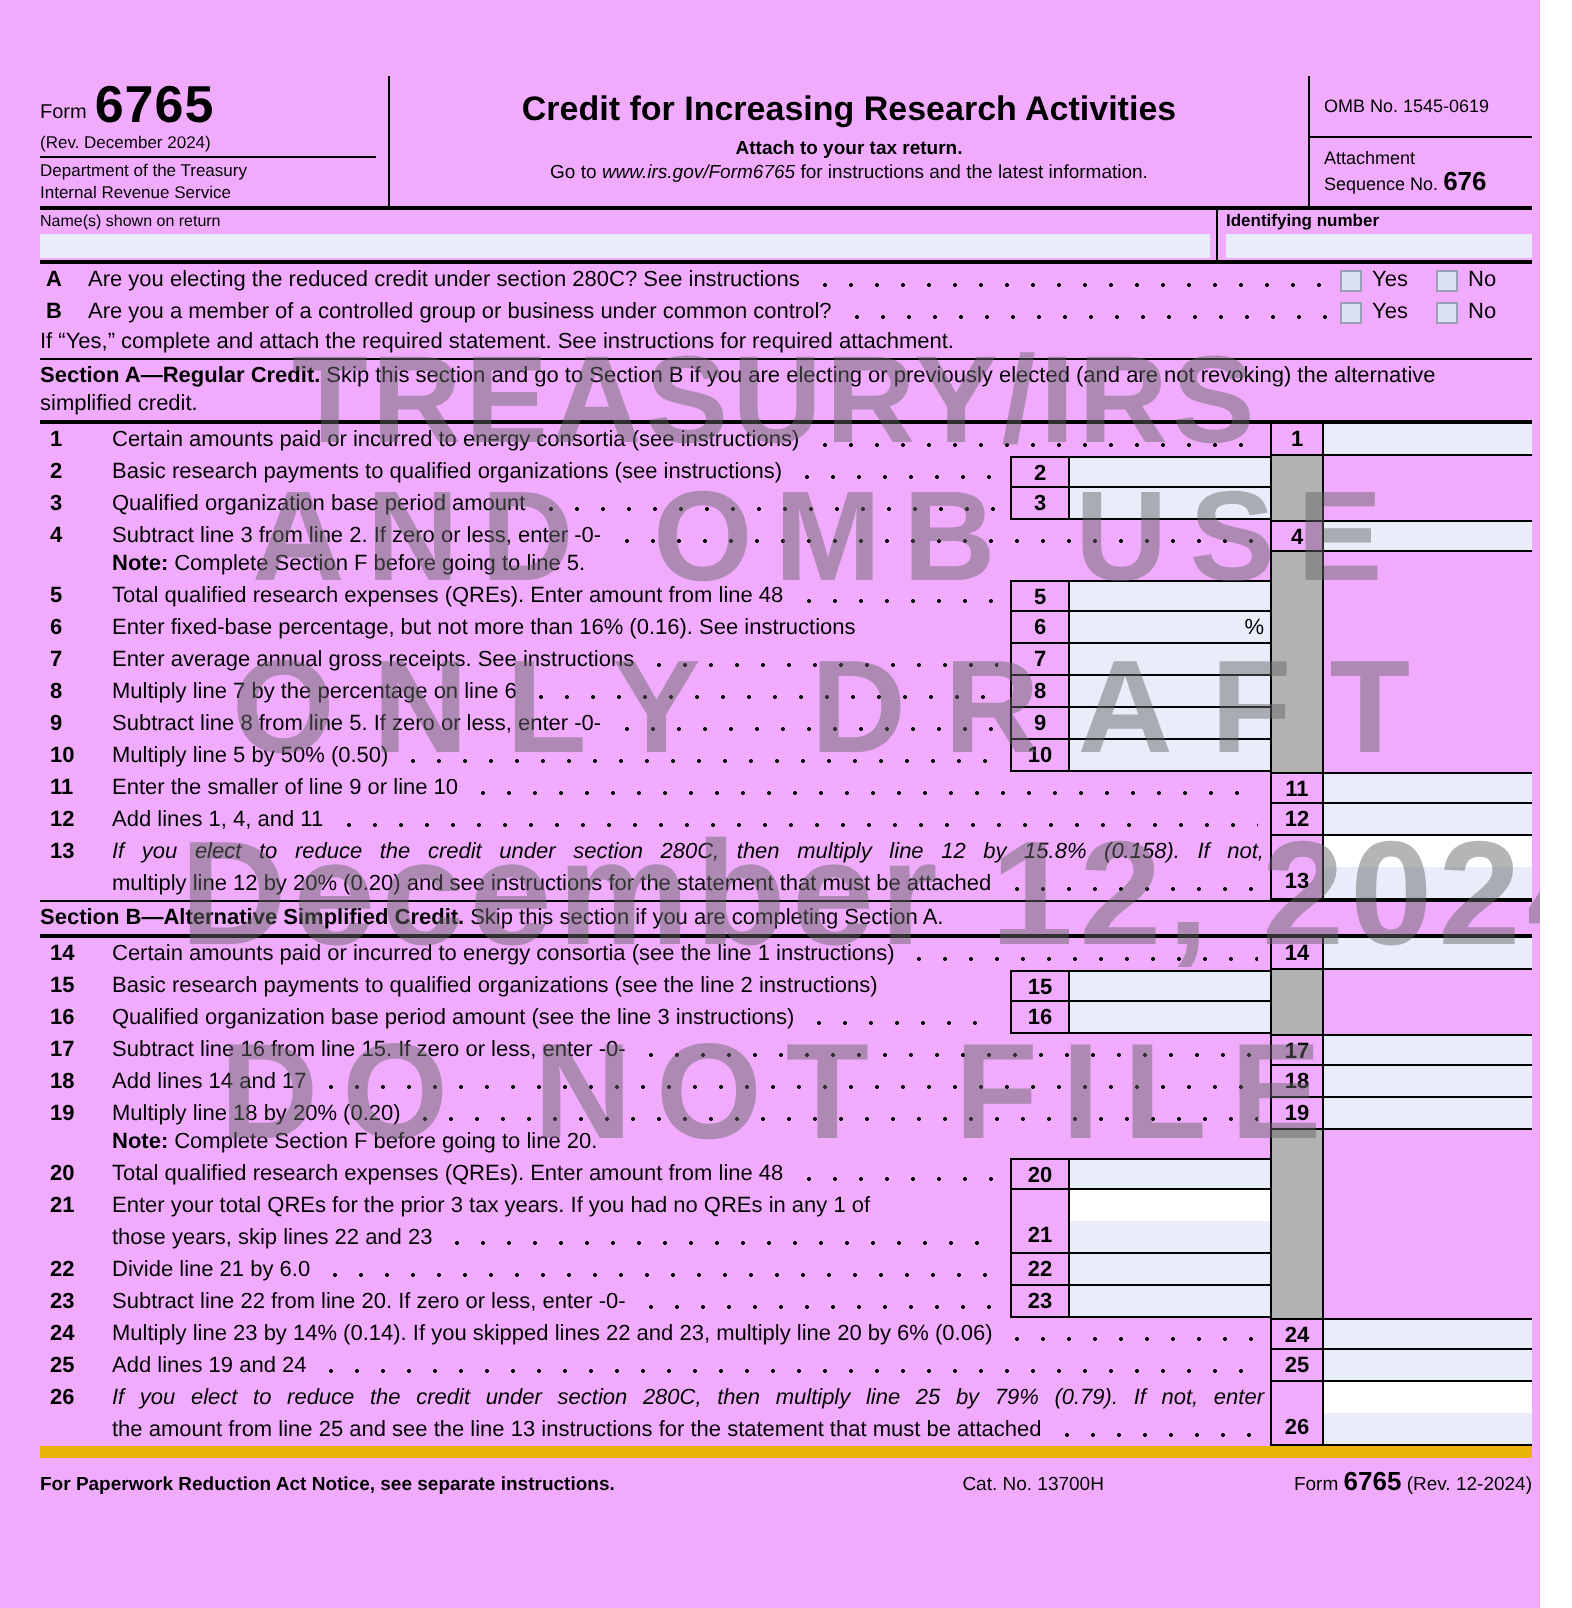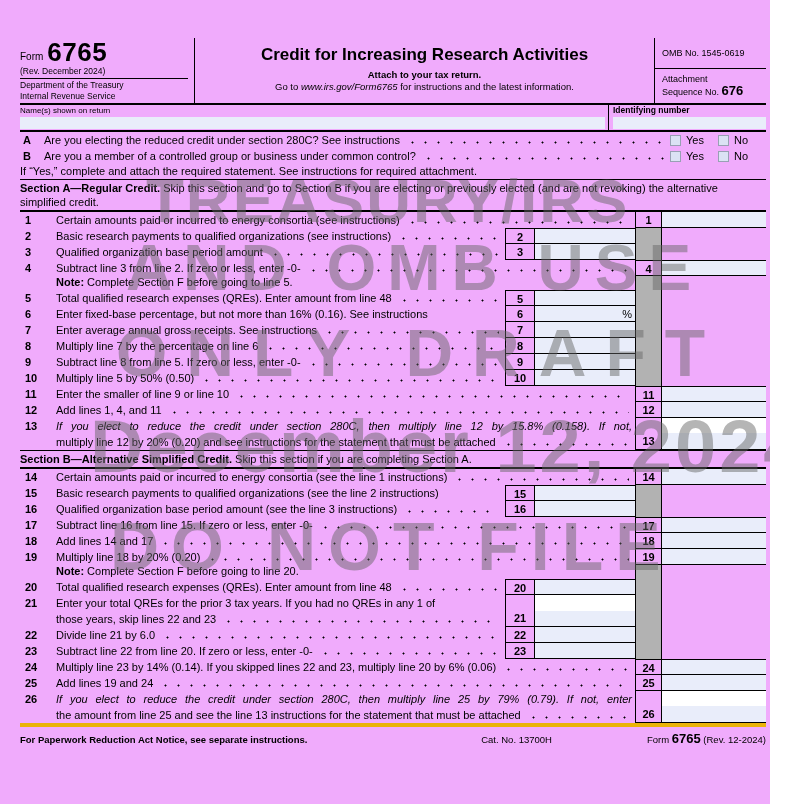--- a/index.html
+++ b/index.html
@@ -69,21 +69,21 @@
   .c-owhite { width: 104px; flex: none; }
   .c-onum { width: 27px; flex: none; text-align: center; font-weight: bold;
             border-left: 1px solid #000; border-right: 1px solid #000; border-bottom: 1px solid #000; }
   .c-oval { width: 104px; flex: none; background: #e9edfa; border-bottom: 1px solid #000; }
   .bt { border-top: 1px solid #000; }
   .half { background: linear-gradient(#fff 50%, #e9edfa 50%); }
   .trow.tall .c-inum, .trow.tall .c-onum { display: flex; align-items: flex-end; justify-content: center; }
   .pct { margin-left: auto; padding-right: 3px; font-size: 11px; }
 
   
-  .footer { display: flex; align-items: baseline; border-top: 4px solid #eab308; margin-top: 0px; padding-top: 4px; font-size: 9.5px; }
+  .footer { display: flex; align-items: baseline; border-top: 6px solid #eab308; margin-top: 0px; padding-top: 4px; font-size: 9.5px; }
   .f-left { font-weight: bold; }
   .f-cat { margin-left: auto; margin-right: 95px; }
   .f-right .fnum { font-size: 13px; font-weight: 900; }
 
   
   .wm { position: absolute; font-weight: bold; color: rgba(100,100,100,0.48);
         white-space: nowrap; z-index: 9; pointer-events: none; line-height: 1; }
   #wm1 { left: 146px; top: 158px; font-size: 62px; letter-spacing: 2px; margin-top: 12px; }
   #wm2 { left: 126px; top: 236px; font-size: 64px; letter-spacing: 11px; }
   #wm3 { left: 116px; top: 320px; font-size: 66px; letter-spacing: 19px; }

